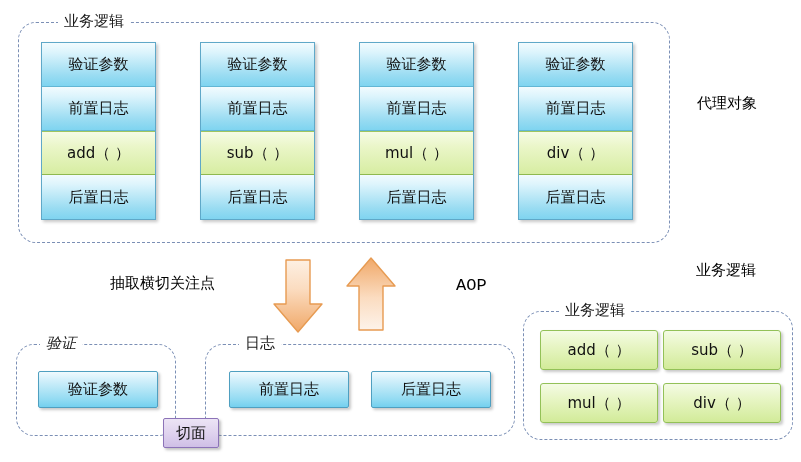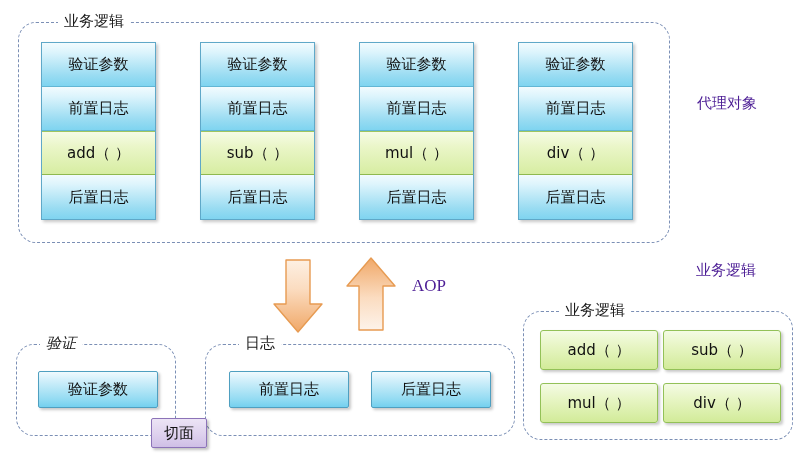--- a/index.html
+++ b/index.html
@@ -36,24 +36,25 @@
     white-space: nowrap;
     color: #1a1a1a;
   }
 
   
   .free-label {
     position: absolute;
     font-size: 15px;
     line-height: 17px;
     white-space: nowrap;
-    color: #4c1d95;
+    color: #000000;
   }
   .free-label.lat {
-    font-family: Liberation Serif, serif;
+    font-family: Liberation Mono, monospace;
+    margin-left: 44px;
   }
 
   
   .stack {
     position: absolute;
     box-sizing: border-box;
     border: 1px solid #5fa8c8;
     box-shadow: 2px 2px 3px rgba(0,0,0,0.22);
   }
   .cell {
@@ -163,20 +164,21 @@
     <div class="cell blue last">后置日志</div>
   </div>
 
   <div class="stack" style="left:518px; top:42px; width:115px;">
     <div class="cell blue">验证参数</div>
     <div class="cell blue">前置日志</div>
     <div class="cell green">div（ ）</div>
     <div class="cell blue last">后置日志</div>
   </div>
 
+  <div class="free-label" style="left:110px; top:275px;">抽取横切关注点</div>
 
   <div class="arrow" style="left:272px; top:258px;">
     <svg width="52" height="78" viewBox="0 0 52 78">
       <defs>
         <linearGradient id="gdown" x1="0" y1="0" x2="0" y2="1">
           <stop offset="0%" stop-color="#fdf0e3"></stop>
           <stop offset="40%" stop-color="#fbdcc0"></stop>
           <stop offset="100%" stop-color="#f0a868"></stop>
         </linearGradient>
       </defs>
@@ -203,21 +205,21 @@
 
   <div class="group" style="left:16px; top:344px; width:160px; height:92px;"></div>
   <div class="group-label" style="left:40px; top:335px;font-style:italic;">验证</div>
   <div class="box-blue" style="left:38px; top:371px; width:120px; height:37px;">验证参数</div>
 
   <div class="group" style="left:205px; top:344px; width:310px; height:92px;"></div>
   <div class="group-label" style="left:239px; top:335px;">日志</div>
   <div class="box-blue" style="left:229px; top:371px; width:120px; height:37px;">前置日志</div>
   <div class="box-blue" style="left:371px; top:371px; width:120px; height:37px;">后置日志</div>
 
-  <div class="box-purple" style="left:151px; top:418px; width:56px; height:30px;">切面</div>
+  <div class="box-purple" style="left:163px; top:418px; width:56px; height:30px;">切面</div>
 
   <div class="group" style="left:523px; top:311px; width:270px; height:129px;"></div>
   <div class="group-label" style="left:559px; top:302px;">业务逻辑</div>
 
   <div class="box-green" style="left:540px; top:330px; width:118px; height:40px;">add（ ）</div>
   <div class="box-green" style="left:663px; top:330px; width:118px; height:40px;">sub（ ）</div>
   <div class="box-green" style="left:540px; top:383px; width:118px; height:40px;">mul（ ）</div>
   <div class="box-green" style="left:663px; top:383px; width:118px; height:40px;">div（ ）</div>
 
 </div>

